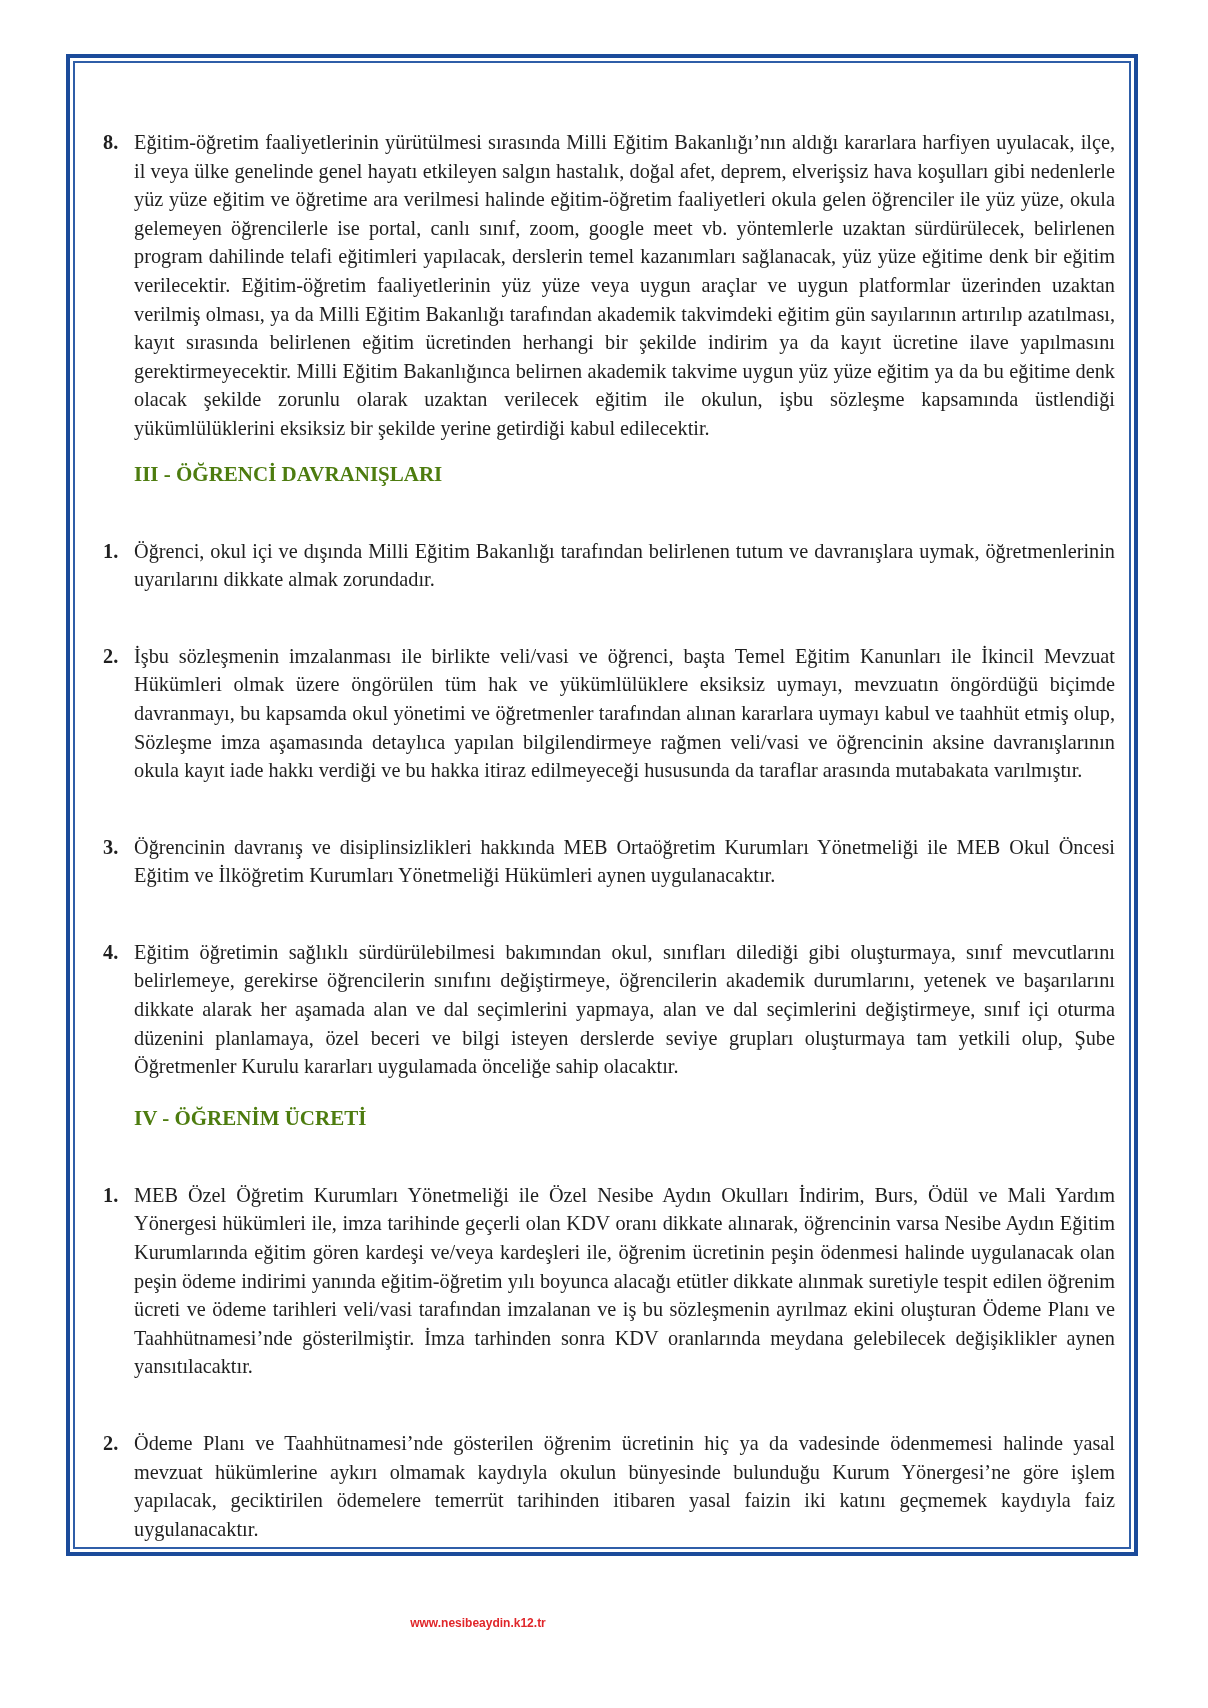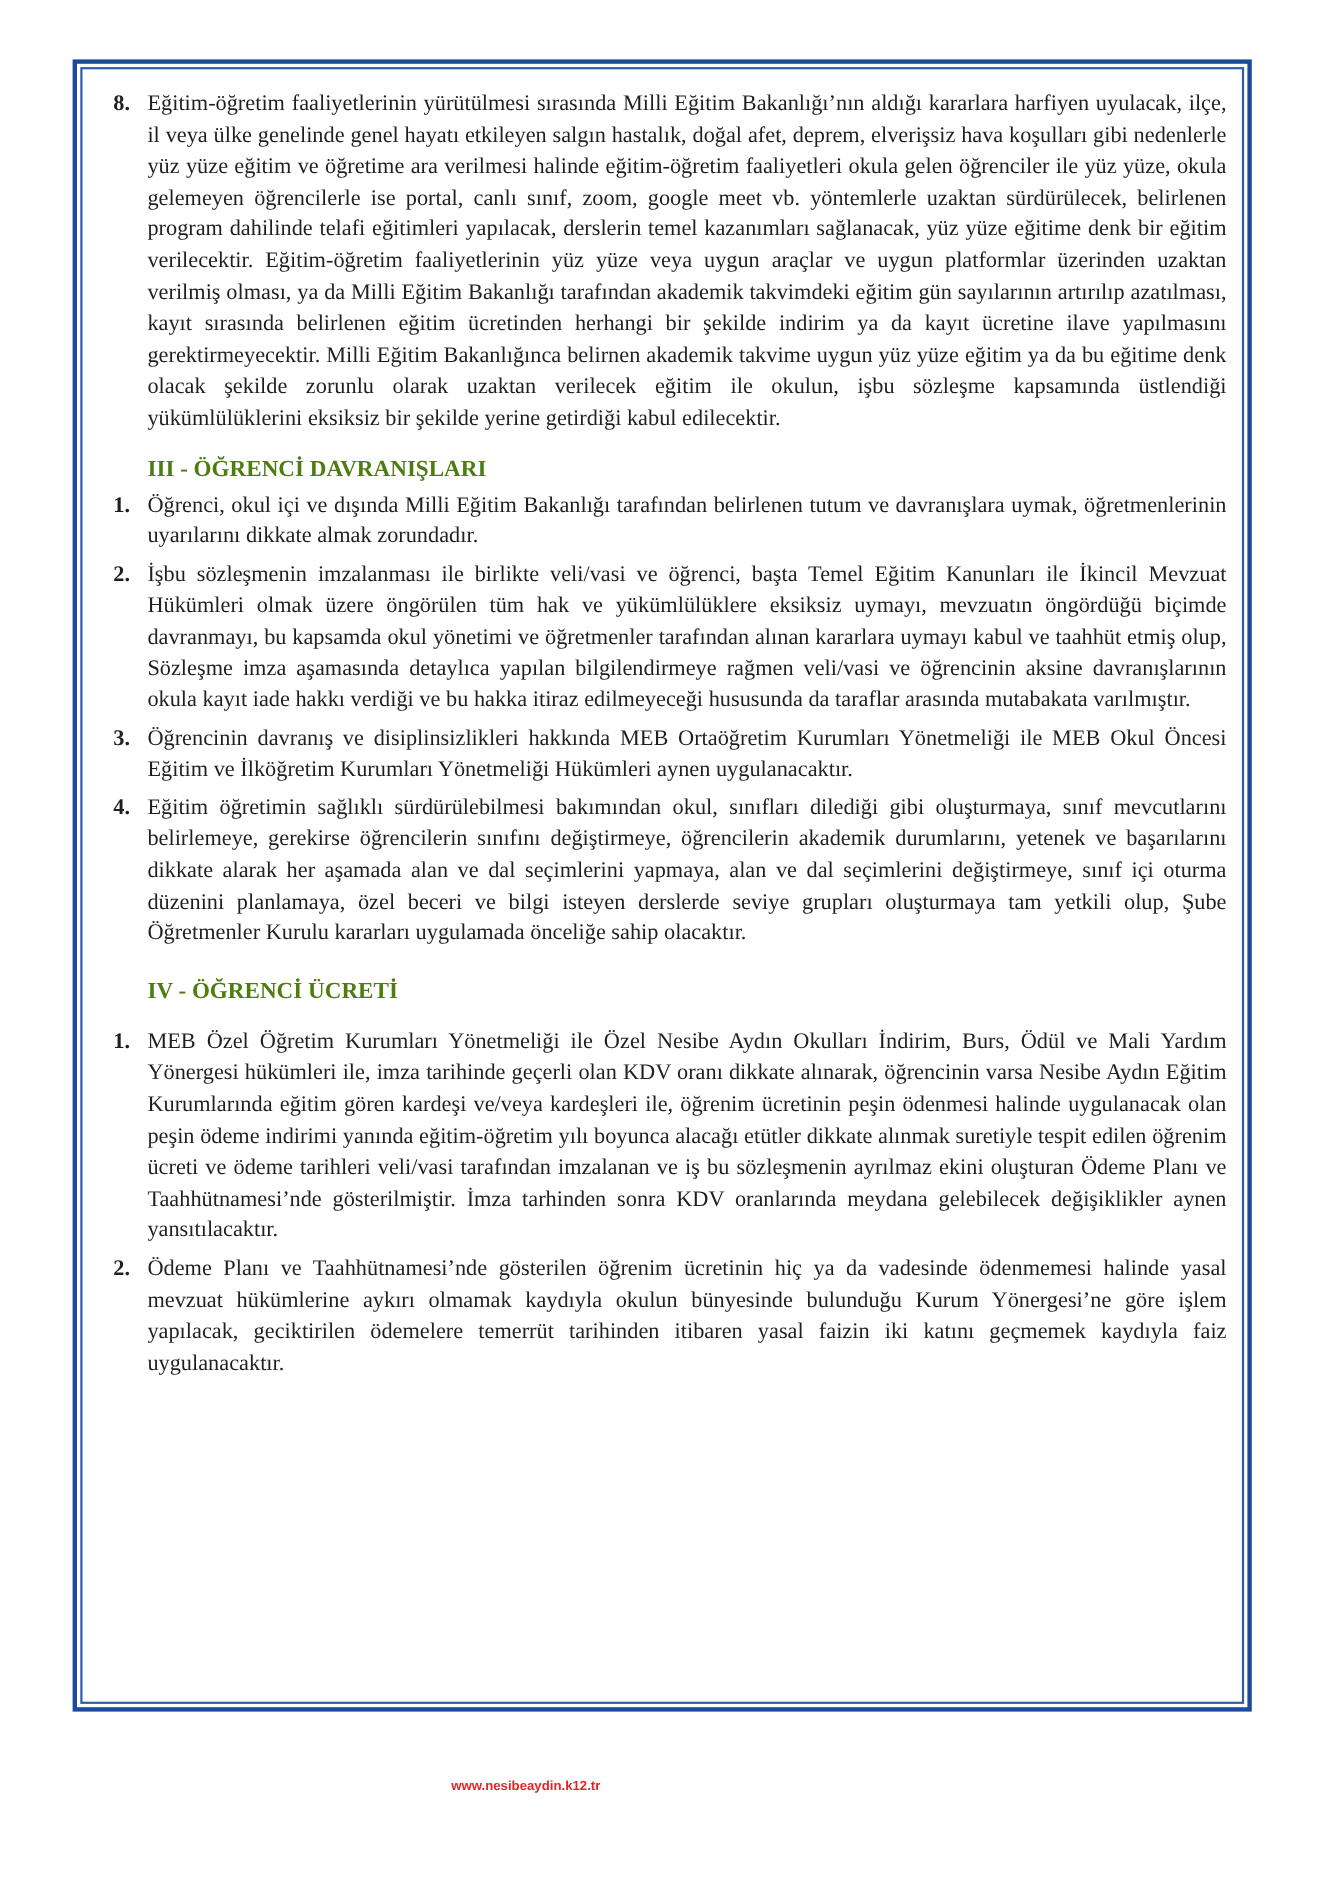--- a/index.html
+++ b/index.html
@@ -36,21 +36,21 @@
     .item {
       position: relative;
       padding-left: 40px;
       margin: 0 0 6px 0;
     }
     .item .num {
       position: absolute;
       left: 9px; top: 0;
       font-weight: bold;
     }
-    .item .txt { display: block; }
+    .item .txt { display: block; margin-top: 48px; }
     .section-title {
       color: #4d7c0f;
       font-weight: bold;
       font-size: 21px;
       padding-left: 40px;
       margin: 16px 0 4px 0;
       line-height: 30px;
     }
     .section-title.iv { margin-top: 22px; margin-bottom: 18px; }
     .footer-url {
@@ -89,21 +89,21 @@
   </div>
   <div class="item">
     <span class="num">3.</span>
     <span class="txt">Öğrencinin davranış ve disiplinsizlikleri hakkında MEB Ortaöğretim Kurumları Yönetmeliği ile MEB Okul Öncesi Eğitim ve İlköğretim Kurumları Yönetmeliği Hükümleri aynen uygulanacaktır.</span>
   </div>
   <div class="item">
     <span class="num">4.</span>
     <span class="txt">Eğitim öğretimin sağlıklı sürdürülebilmesi bakımından okul, sınıfları dilediği gibi oluşturmaya, sınıf mevcutlarını belirlemeye, gerekirse öğrencilerin sınıfını değiştirmeye, öğrencilerin akademik durumlarını, yetenek ve başarılarını dikkate alarak her aşamada alan ve dal seçimlerini yapmaya, alan ve dal seçimlerini değiştirmeye, sınıf içi oturma düzenini planlamaya, özel beceri ve bilgi isteyen derslerde seviye grupları oluşturmaya tam yetkili olup, Şube Öğretmenler Kurulu kararları uygulamada önceliğe sahip olacaktır.</span>
   </div>
 
-  <div class="section-title iv">IV - ÖĞRENCİ ÜCRETİ</div>
+  <div class="section-title iv">IV - ÖĞRENİM ÜCRETİ</div>
 
   <div class="item">
     <span class="num">1.</span>
     <span class="txt">MEB Özel Öğretim Kurumları Yönetmeliği ile Özel Nesibe Aydın Okulları İndirim, Burs, Ödül ve Mali Yardım Yönergesi hükümleri ile, imza tarihinde geçerli olan KDV oranı dikkate alınarak, öğrencinin varsa Nesibe Aydın Eğitim Kurumlarında eğitim gören kardeşi ve/veya kardeşleri ile, öğrenim ücretinin peşin ödenmesi halinde uygulanacak olan peşin ödeme indirimi yanında eğitim-öğretim yılı boyunca alacağı etütler dikkate alınmak suretiyle tespit edilen öğrenim ücreti ve ödeme tarihleri veli/vasi tarafından imzalanan ve iş bu sözleşmenin ayrılmaz ekini oluşturan Ödeme Planı ve Taahhütnamesi’nde gösterilmiştir. İmza tarhinden sonra KDV oranlarında meydana gelebilecek değişiklikler aynen yansıtılacaktır.</span>
   </div>
   <div class="item">
     <span class="num">2.</span>
     <span class="txt">Ödeme Planı ve Taahhütnamesi’nde gösterilen öğrenim ücretinin hiç ya da vadesinde ödenmemesi halinde yasal mevzuat hükümlerine aykırı olmamak kaydıyla okulun bünyesinde bulunduğu Kurum Yönergesi’ne göre işlem yapılacak, geciktirilen ödemelere temerrüt tarihinden itibaren yasal faizin iki katını geçmemek kaydıyla faiz uygulanacaktır.</span>
   </div>
 </div>

